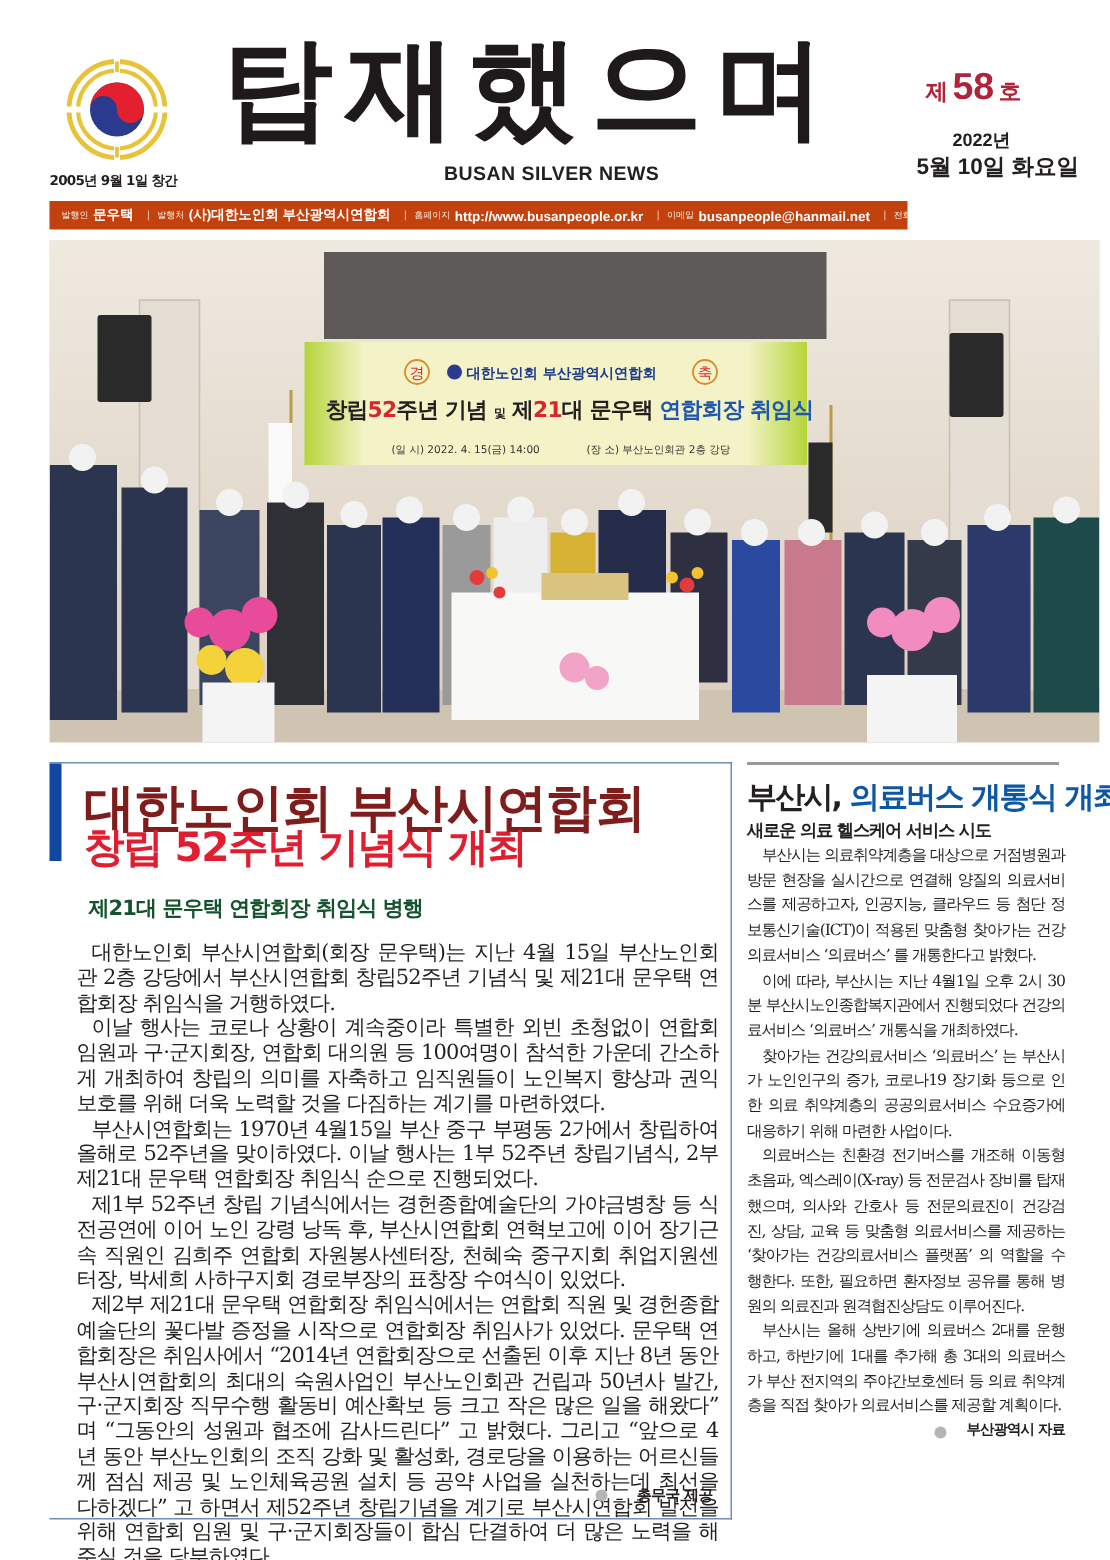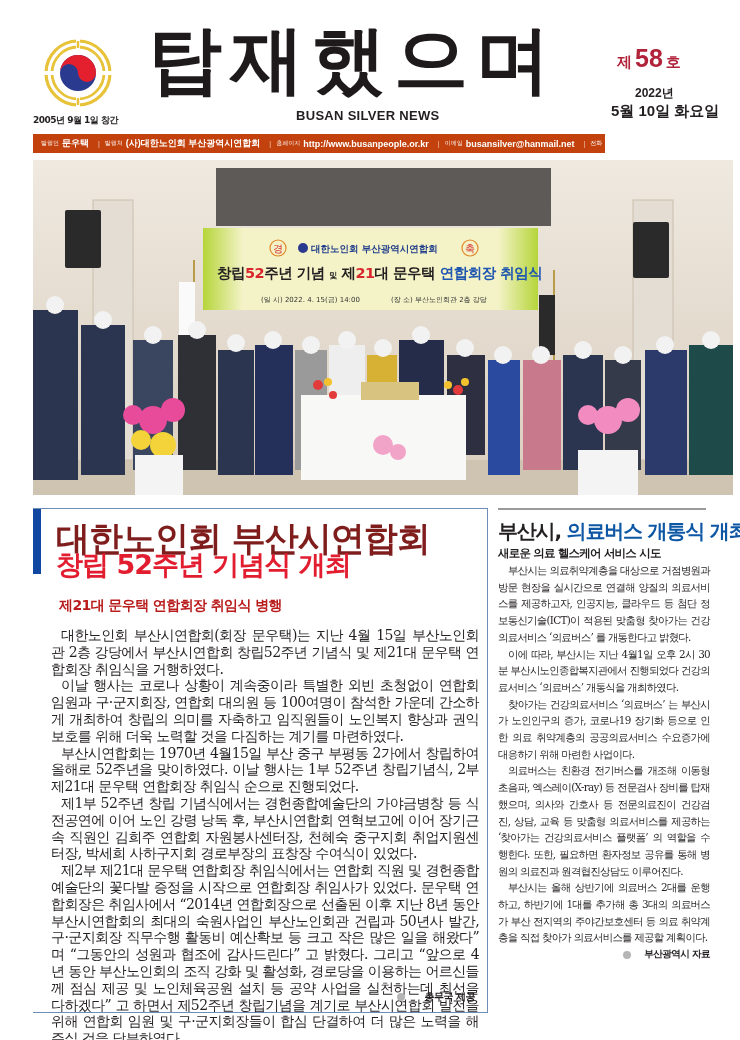--- a/index.html
+++ b/index.html
@@ -26,21 +26,21 @@
 
     
     .photo { position: absolute; left: 33px; top: 160px; width: 700px; height: 335px; overflow: hidden; background: #e6ddd1; }
     .photo svg { display: block; }
 
     
     .article-left { position: absolute; left: 33px; top: 508px; width: 455px; height: 505px; border: 1px solid #6f8db5; border-left: none; }
     .accent-bar { position: absolute; left: 0; top: 0; width: 8px; height: 65px; background: #1147a0; }
     .headline-1 { position: absolute; left: 23px; top: 7px; font-size: 34px; color: #7f1d1d; letter-spacing: -1px; white-space: nowrap; }
     .headline-2 { position: absolute; left: 23px; top: 38px; font-size: 27px; font-weight: bold; color: #e21d30; letter-spacing: -1px; white-space: nowrap; }
-    .subhead-left { position: absolute; left: 26px; top: 88px; font-size: 14px; font-weight: bold; color: #b91c1c; letter-spacing: -0.6px; }
+    .subhead-left { position: absolute; left: 26px; top: 88px; font-size: 14px; font-weight: bold; color: #14532d; letter-spacing: -0.6px; }
     .body-left { position: absolute; left: 18px; top: 118px; width: 428px; font-family: "DejaVu Serif", serif; font-size: 14px; line-height: 16.8px; color: #231f20; letter-spacing: -0.6px; text-align: justify; }
     .body-left p, .body-right p { text-indent: 10px; }
     .credit-left { position: absolute; right: 12px; bottom: 8px; font-size: 10px; font-weight: bold; color: #231f20; letter-spacing: -0.5px; display: flex; align-items: center; gap: 20px; }
     .dot { width: 8px; height: 8px; border-radius: 50%; background: #b5b5b5; display: inline-block; }
 
     
     .article-right { position: absolute; left: 498px; top: 508px; width: 222px; height: 480px; }
     .rule-top { position: absolute; left: 0; top: 0; width: 208px; height: 2px; background: #9a9a9a; }
     .headline-right { position: absolute; left: 0; top: 10px; font-size: 20px; letter-spacing: -1.2px; white-space: nowrap; }
     .headline-right .plain { color: #231f20; }
@@ -83,21 +83,21 @@
   <span class="lbl">발행인</span>
   <span class="val">문우택</span>
   <span class="sep">|</span>
   <span class="lbl">발행처</span>
   <span class="val">(사)대한노인회 부산광역시연합회</span>
   <span class="sep">|</span>
   <span class="lbl">홈페이지</span>
   <span class="val">http://www.busanpeople.or.kr</span>
   <span class="sep">|</span>
   <span class="lbl">이메일</span>
-  <span class="val">busansilver@hanmail.net</span>
+  <span class="val">busanpeople@hanmail.net</span>
   <span class="sep">|</span>
   <span class="lbl">전화</span>
   <span class="val">051)861-0119</span>
 </div>
 
 <div class="photo">
   <svg width="700" height="335" viewBox="0 0 700 335">
     <defs>
       <linearGradient id="wall" x1="0" y1="0" x2="0" y2="1">
         <stop offset="0" stop-color="#efe9e0"></stop>

